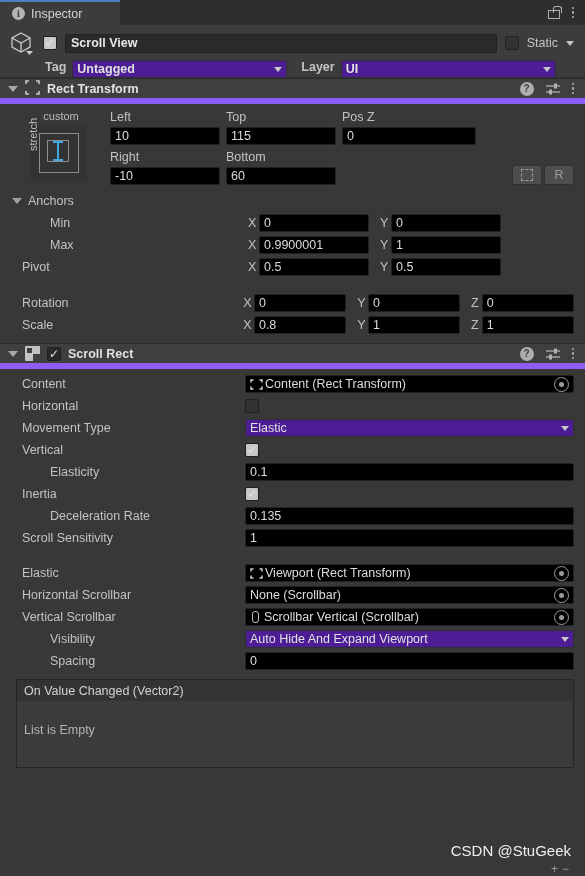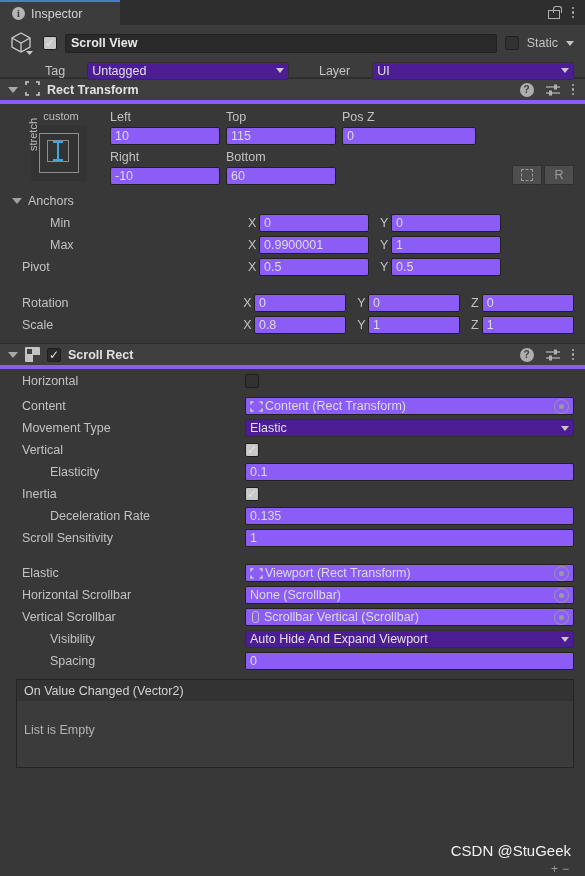--- a/index.html
+++ b/index.html
@@ -72,37 +72,37 @@
     border: 1px solid #212121; border-radius: 2px;
     display: flex; align-items: center; padding: 0 5px;
     color: #e8e8e8; font-size: 12.5px; font-weight: bold;
   }
   .static-chk { width: 14px; height: 14px; background: #323232; border: 1px solid #222; border-radius: 2px; flex: 0 0 14px;}
   .static-lbl { color: #c4c4c4; font-size: 12.5px; white-space: nowrap; }
   .caret-dn {
     width: 0; height: 0; border-left: 4px solid transparent;
     border-right: 4px solid transparent; border-top: 5px solid #c4c4c4;
   }
-  .obj-row2 { display: flex; align-items: center; gap: 16px; height: 21px; margin-top: 5px; padding-left: 36px; }
+  .obj-row2 { display: flex; align-items: flex-start; gap: 0px; height: 21px; margin-top: 5px; padding-left: 36px; font-weight: bold; }
   .mini-lbl { color: #c4c4c4; font-size: 12.5px; padding-right: 6px; white-space: nowrap;}
   .dropdown {
     height: 18px; background: #4c1d95; border: 1px solid #303030; border-radius: 2px;
     display: flex; align-items: center; padding: 0 4px;
     color: #e0e0e0; font-size: 12.5px; position: relative;
   }
   .dropdown .dd-arrow {
     margin-left: auto; width: 0; height: 0;
     border-left: 4px solid transparent; border-right: 4px solid transparent;
     border-top: 5px solid #c8c8c8;
   }
 
   
   .comp-header {
     height: 26px; background: #3f3f3f;
-    border-top: 1px solid #2c2c2c; border-bottom: 4px solid #8b5cf6;
+    border-top: 1px solid #2c2c2c; border-bottom: 6px solid #8b5cf6;
     display: flex; align-items: center; padding: 0 11px 0 8px; gap: 7px;
   }
   .foldout {
     width: 0; height: 0; border-left: 5px solid transparent;
     border-right: 5px solid transparent; border-top: 6px solid #a8a8a8;
     flex: 0 0 10px;
   }
   .comp-title { font-size: 12.5px; font-weight: bold; color: #e0e0e0; }
   .comp-icons { margin-left: auto; display: flex; align-items: center; gap: 12px; }
   .help-icon {
@@ -110,21 +110,21 @@
     color: #3f3f3f; font-size: 10px; font-weight: bold;
     display: flex; align-items: center; justify-content: center; line-height: 1;
   }
   .preset-icon { width: 14px; height: 14px; position: relative; }
 
   
   .section { background: #383838; }
   .row { display: flex; align-items: center; height: 20px; margin: 2px 0; padding: 0 11px 0 0; }
   .lbl { color: #c2c2c2; font-size: 12.5px; white-space: nowrap; }
   .field {
-    background: #8b5cf6; border: 1px solid #212121; border-radius: 2px;
+    background: #000000; border: 1px solid #212121; border-radius: 2px;
     height: 18px; display: flex; align-items: center; padding: 0 4px;
     color: #dcdcdc; font-size: 12.5px; overflow: hidden; white-space: nowrap;
   }
   .axis { color: #c2c2c2; font-size: 12.5px; width: 14px; text-align: left; padding-left: 3px;}
 
   
   .rt-wrap { display: flex; padding: 6px 11px 4px 9px; }
   .anchor-widget { width: 92px; position: relative; }
   .anchor-top-lbl { text-align: center; font-size: 11px; color: #bdbdbd; margin-left: 12px; }
   .anchor-box {
@@ -387,41 +387,41 @@
       <span class="kebab">
           <i></i>
           <i></i>
           <i></i>
         </span>
     </span>
   </div>
 
   <div class="section">
 
-    <div class="row">
-      <span class="lbl sub-lbl" style="width:245px">Horizontal</span>
-      <span class="chk empty"></span>
-    </div>
-
     <div class="row" style="margin-top:5px">
       <span class="lbl sub-lbl" style="width:245px">Content</span>
       <span class="field" style="flex:1 1 auto">
         <span class="rect-icon">
           <svg width="13" height="11" viewBox="0 0 13 11">
             <path d="M1,3.5 L1,1 L3.5,1 M9.5,1 L12,1 L12,3.5 M12,7.5 L12,10 L9.5,10 M3.5,10 L1,10 L1,7.5" fill="none" stroke="#cfcfcf" stroke-width="1.5"></path>
           </svg>
         </span>
         <span>Content (Rect Transform)</span>
         <span class="obj-sel">
             <i></i>
           </span>
       </span>
     </div>
 
     <div class="row">
+      <span class="lbl sub-lbl" style="width:245px">Horizontal</span>
+      <span class="chk empty"></span>
+    </div>
+
+    <div class="row">
       <span class="lbl sub-lbl" style="width:245px">Movement Type</span>
       <span class="dropdown" style="flex:1 1 auto">
         <span>Elastic</span>
         <span class="dd-arrow"></span>
       </span>
     </div>
 
     <div class="row">
       <span class="lbl sub-lbl" style="width:245px">Vertical</span>
       <span class="chk light on"></span>

